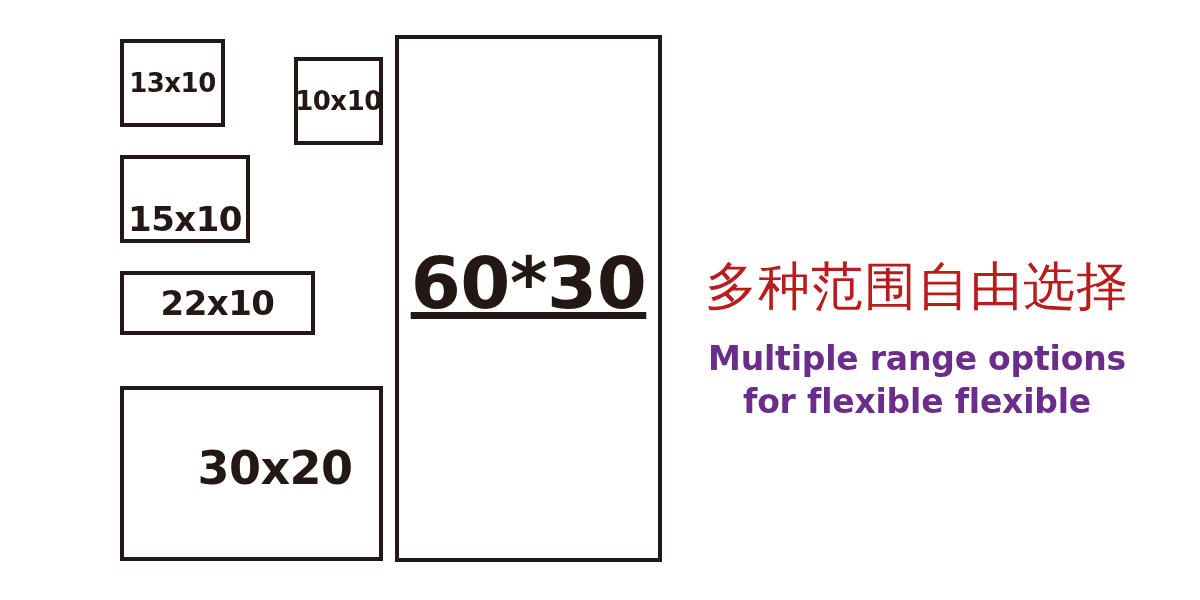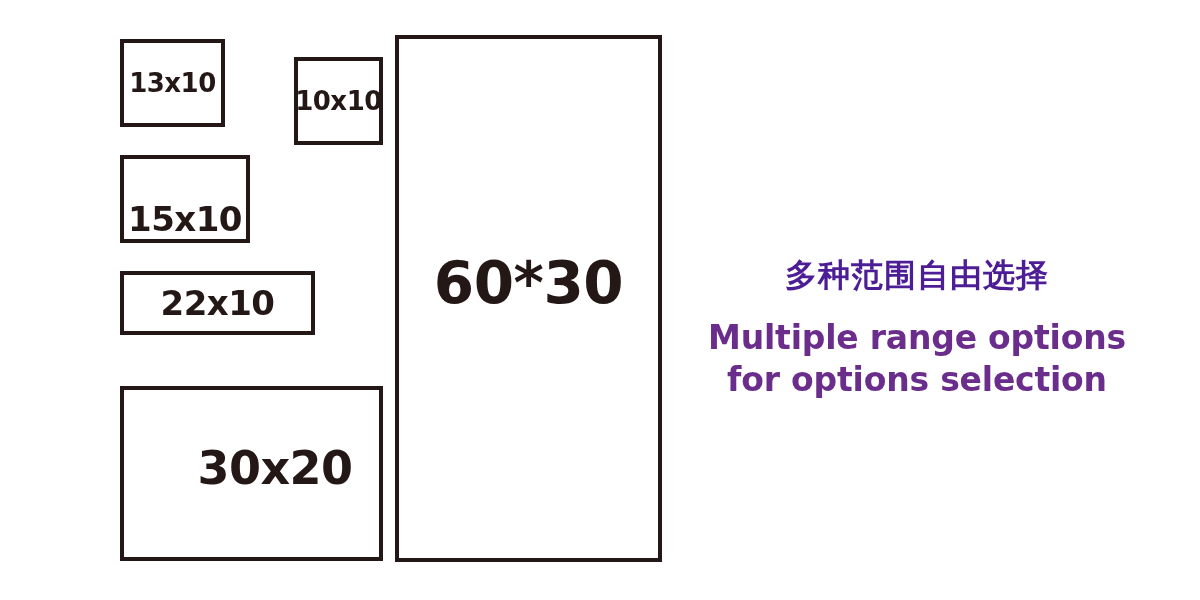--- a/index.html
+++ b/index.html
@@ -49,39 +49,39 @@
   #box-22x10 { left: 120px; top: 271px; width: 195px; height: 64px; }
   #box-30x20 { left: 120px; top: 386px; width: 263px; height: 175px; padding-left: 47px; }
   #box-60x30 { left: 395px; top: 35px;  width: 267px; height: 527px; }
 
   
   #box-13x10 .label { font-size: 26px; }
   #box-10x10 .label { font-size: 26px; }
   #box-15x10 .label { font-size: 34px; margin-top: 40px; }
   #box-22x10 .label { font-size: 34px; }
   #box-30x20 .label { font-size: 46px; position: relative; top: -6px; }
-  #box-60x30 .label { font-size: 58px; position: relative; top: -16px; }
+  #box-60x30 .label { font-size: 72px; position: relative; top: -16px; text-decoration: underline; }
 
   
   #copy-block {
     position: absolute;
     left: 672px;
     top: 258px;
     width: 490px;
     text-align: center;
     color: #6B2D8B;
   }
 
   #headline-cn {
     font-family: "DejaVu Sans", "Liberation Sans", sans-serif;
-    font-weight: bold;
-    font-size: 32px;
+    font-weight: normal;
+    font-size: 52px;
     line-height: 1.08;
     letter-spacing: 1px;
-    color: #4c1d95;
+    color: #b91c1c;
     white-space: nowrap;
   }
 
   #subhead-en {
     margin-top: 24px;
     font-family: "DejaVu Sans", "Liberation Sans", sans-serif;
     font-weight: bold;
     font-size: 33px;
     line-height: 1.30;
     letter-spacing: -0.2px;
@@ -119,17 +119,17 @@
   </div>
 
   <div class="size-box" id="box-60x30">
     <span class="label">60*30</span>
   </div>
 
   <div id="copy-block">
     <div id="headline-cn">多种范围自由选择</div>
     <div id="subhead-en">
       <span class="line">Multiple range options</span>
-      <span class="line">for options selection</span>
+      <span class="line">for flexible flexible</span>
     </div>
   </div>
 
 </div>
 
 </body></html>

